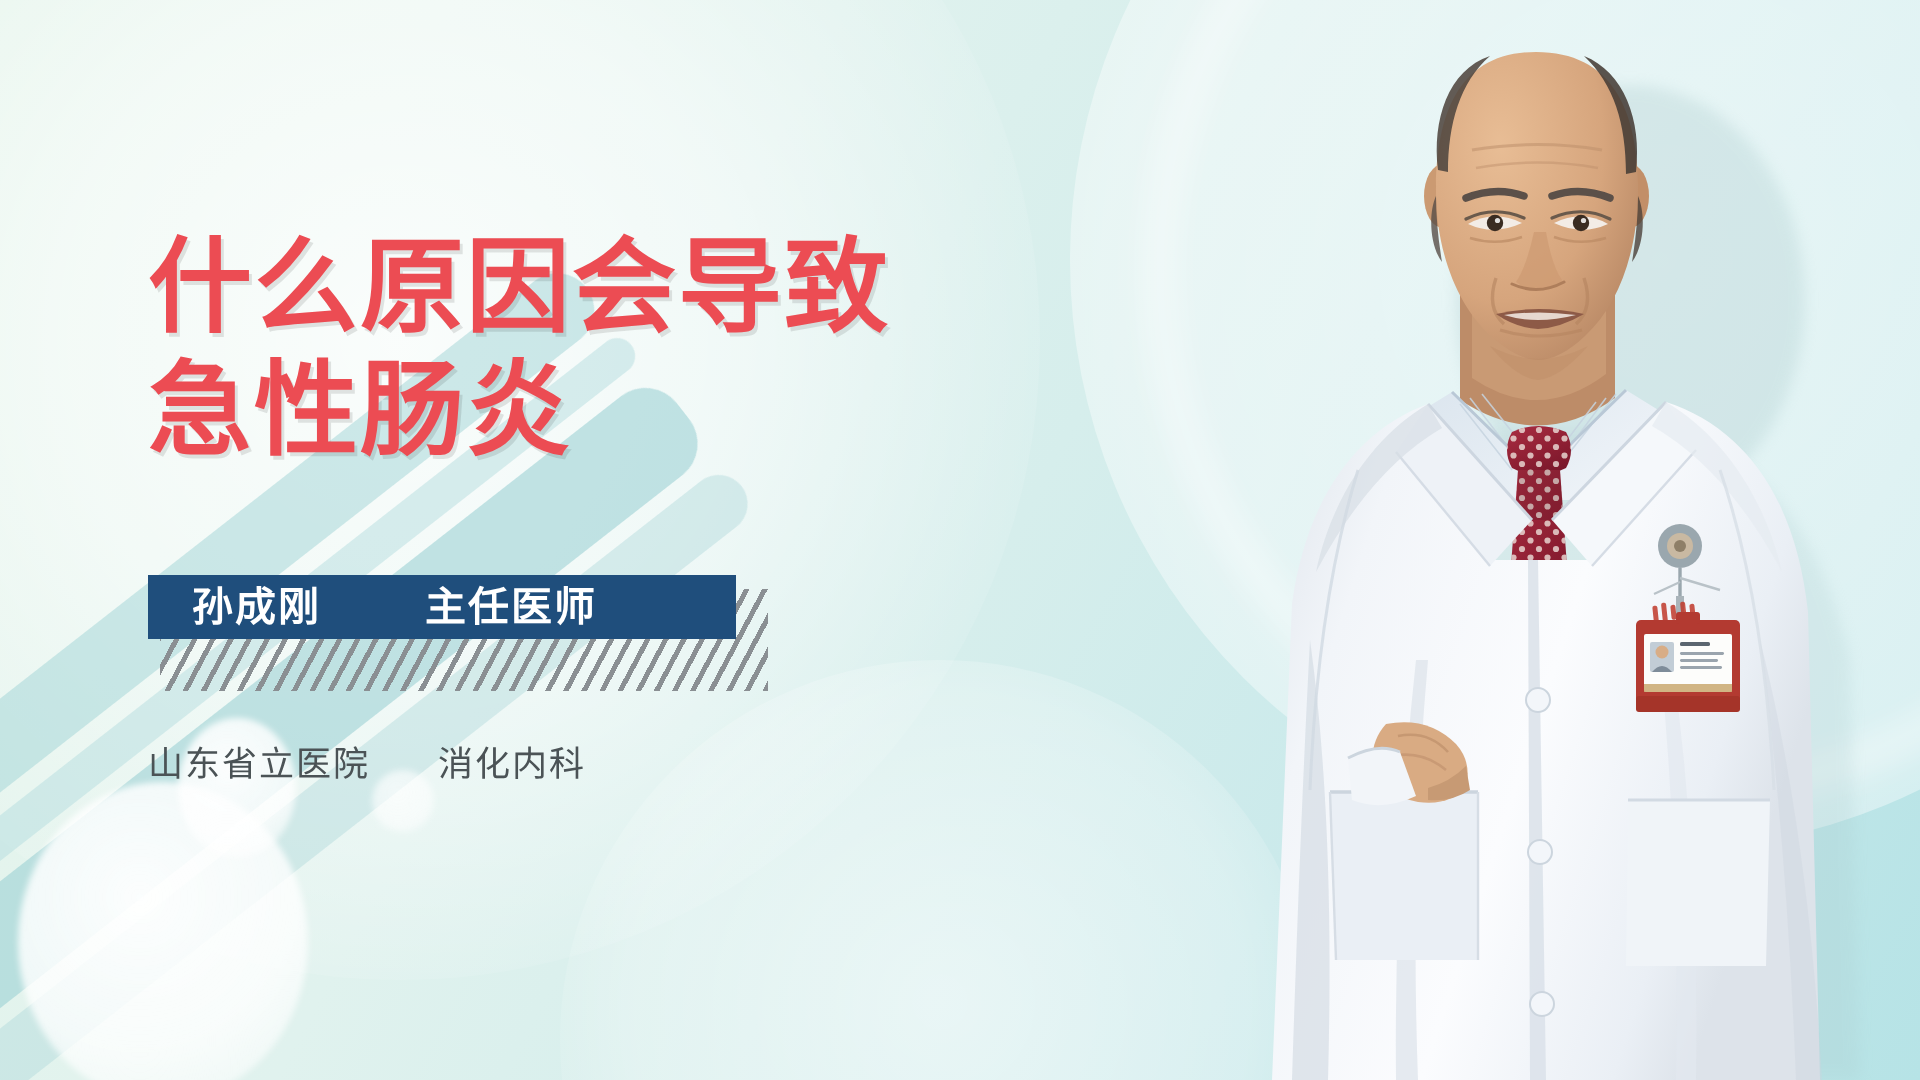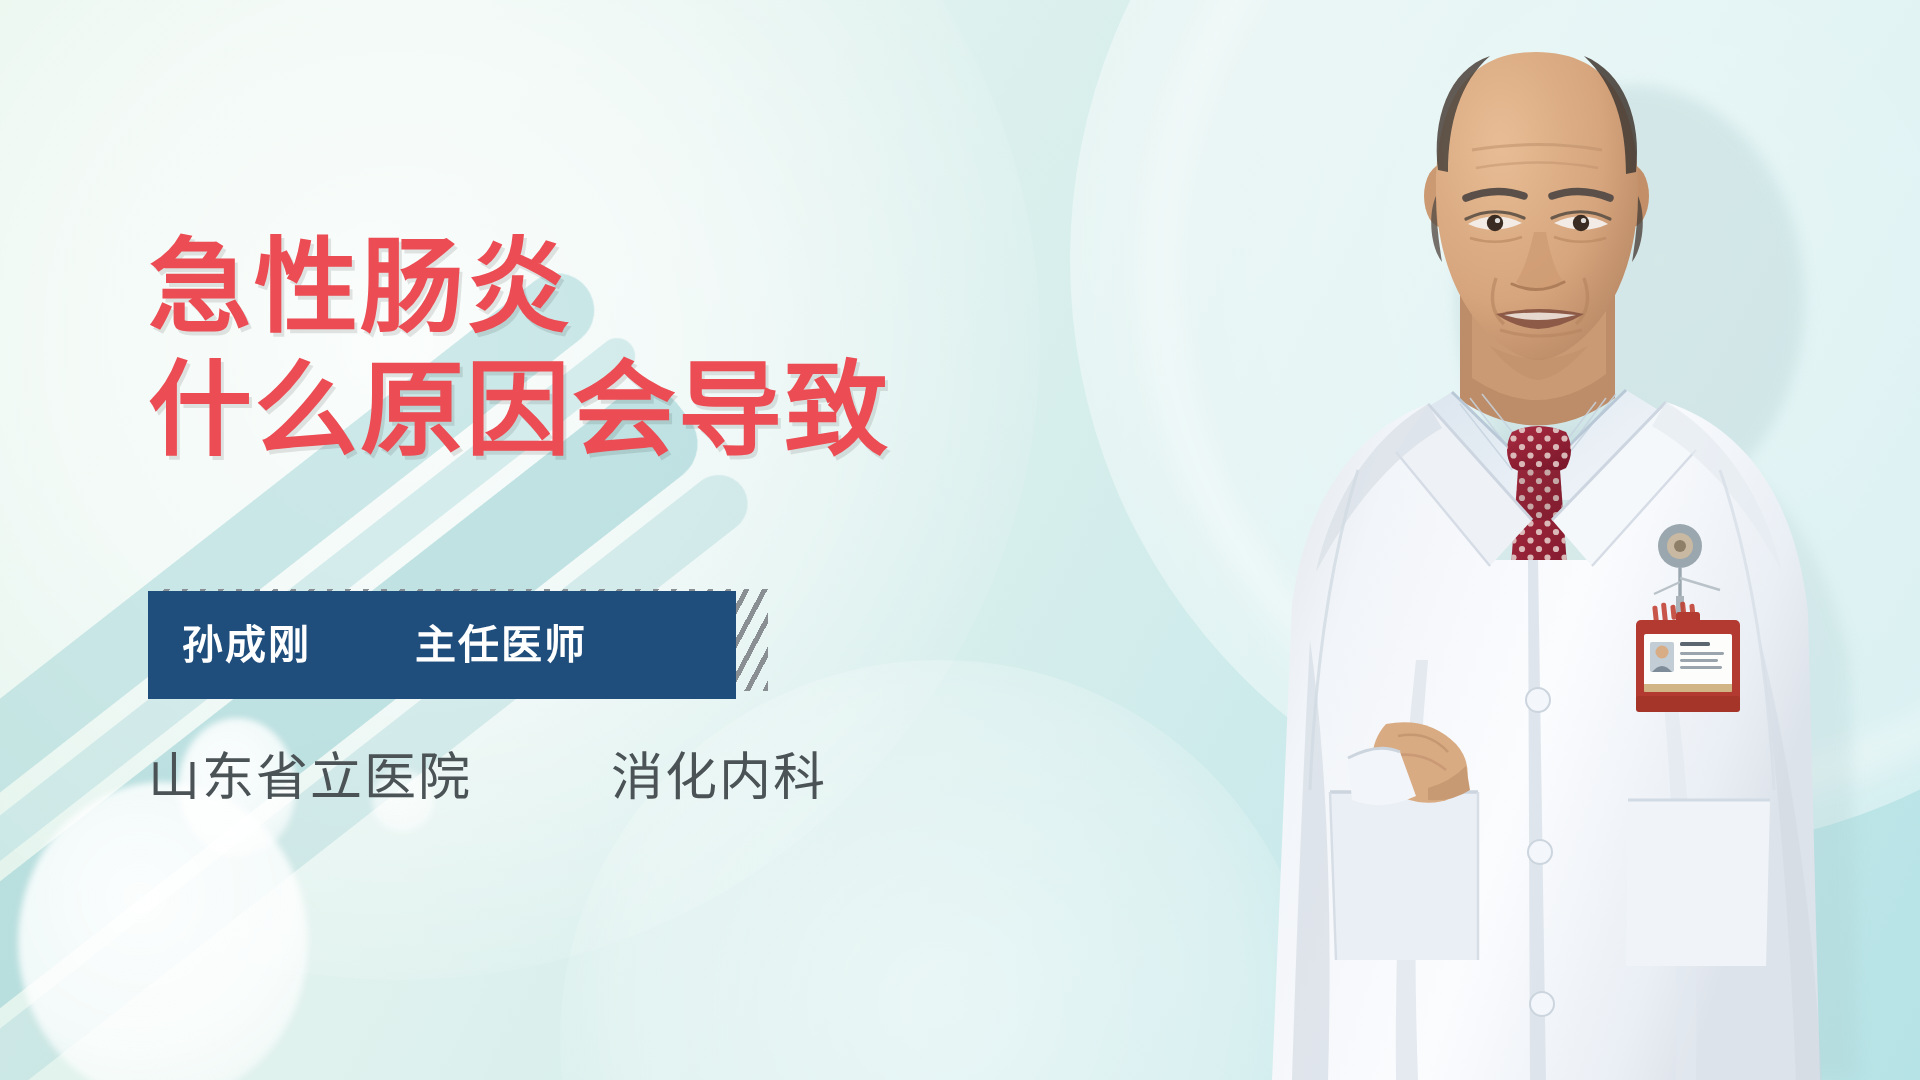--- a/index.html
+++ b/index.html
@@ -161,51 +161,50 @@
     width: 608px;
     height: 102px;
     background-image: repeating-linear-gradient(
         -62deg,
         #8a8f93 0px, #8a8f93 5px,
         rgba(0,0,0,0) 5px, rgba(0,0,0,0) 16px);
   }
   .badge-bar {
     position: absolute;
     left: 0;
-    top: 16px;
+    top: 0;
     width: 588px;
-    height: 108px;
+    height: 64px;
     background: #1f4e7c;
     display: flex;
     align-items: center;
-    padding-left: 34px;
+    padding-left: 44px;
   }
   .badge-name,
   .badge-title {
     color: #ffffff;
     font-size: 41px;
     font-weight: 700;
     letter-spacing: 2px;
     line-height: 1;
     font-family: "DejaVu Sans", "Liberation Sans", sans-serif;
   }
   .badge-title { margin-left: 104px; }
 
   
   .affiliation {
     margin-top: 44px;
     display: flex;
     align-items: baseline;
     color: #4b5356;
-    font-size: 52px;
+    font-size: 35px;
     letter-spacing: 2px;
     font-family: Liberation Sans, sans-serif;
-    gap: 24px;
-  }
-  .affil-dept { margin-left: 115px; }
+  }
+  .affil-dept { margin-left: 68px; }
 
   
   .portrait {
     position: absolute;
     right: 0;
     bottom: 0;
     width: 760px;
     height: 1080px;
     z-index: 4;
   }
@@ -420,22 +419,22 @@
         <rect x="44" y="46" width="42" height="3" rx="1.4" fill="#9aa4ad"></rect>
         <rect x="8" y="64" width="88" height="8" fill="#c9a86f" opacity="0.85"></rect>
         <rect x="0" y="76" width="104" height="16" rx="3" fill="#a53429"></rect>
       </g>
     </svg>
   </div>
 
   <div class="content">
 
     <h1 class="headline">
+      <span class="hl-line">什么原因会导致</span>
       <span class="hl-line">急性肠炎</span>
-      <span class="hl-line">什么原因会导致</span>
     </h1>
 
     <div class="badge-wrap">
       <div class="badge-hatch"></div>
       <div class="badge-bar">
         <span class="badge-name">孙成刚</span>
         <span class="badge-title">主任医师</span>
       </div>
     </div>
 

